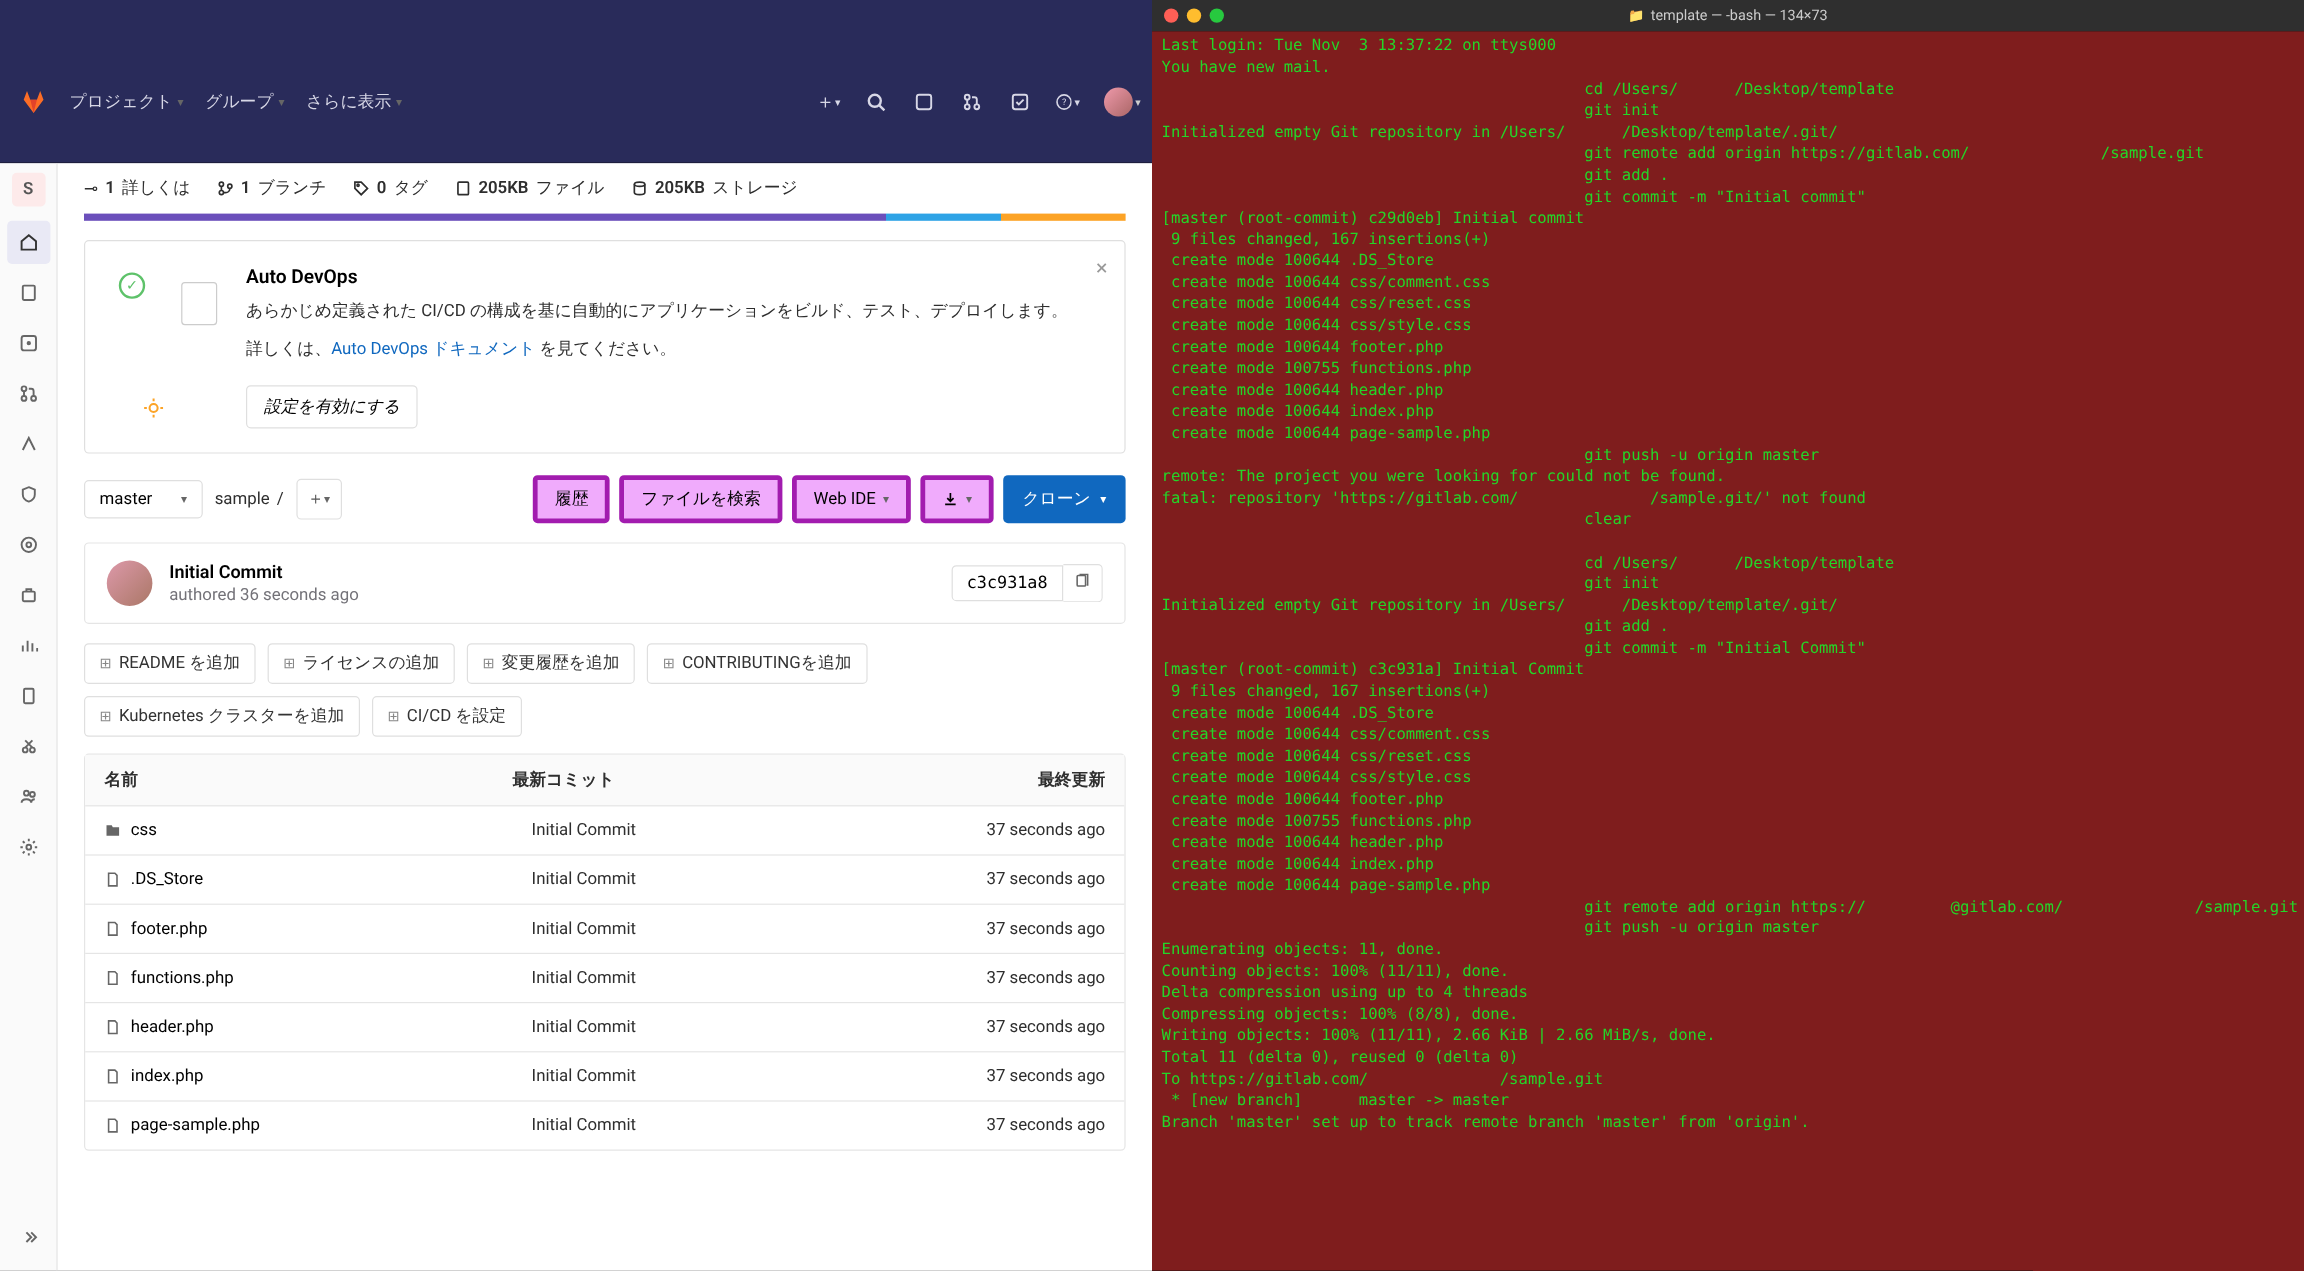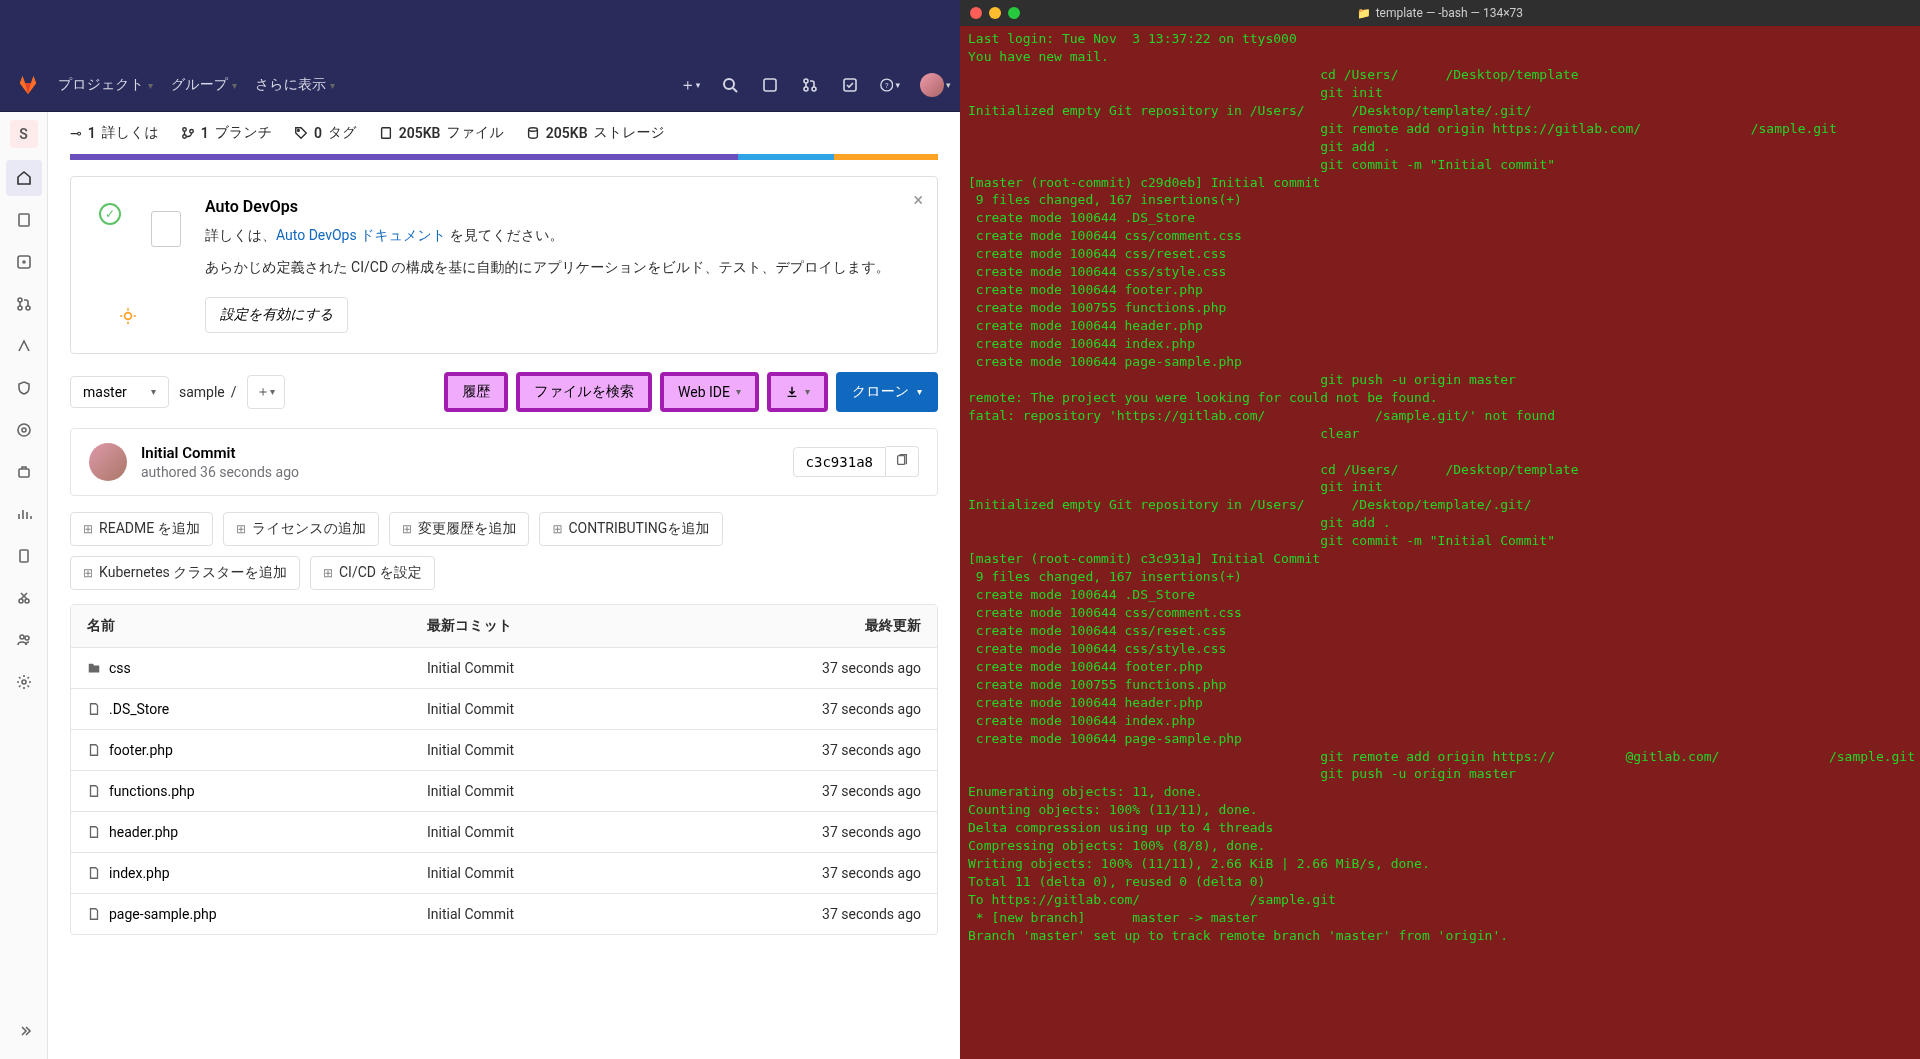--- a/index.html
+++ b/index.html
@@ -1,21 +1,21 @@
 <!DOCTYPE html>
 <html><head>
 <meta charset="utf-8">
 <style>
 * { margin: 0; padding: 0; box-sizing: border-box; font-family: -apple-system, BlinkMacSystemFont, "Segoe UI", Roboto, sans-serif; }
 body { display: flex; width: 1920px; height: 1059px; overflow: hidden; background: #000; }
 .left-pane { width: 960px; height: 100%; background: #fff; display: flex; flex-direction: column; }
 .right-pane { width: 960px; height: 100%; background: #000; display: flex; flex-direction: column; }
 
 
-.gl-topbar { height: 112px; background: #292b5a; border-bottom: 1px solid #1e1e3e; }
+.gl-topbar { height: 136px; background: #292b5a; border-bottom: 1px solid #1e1e3e; }
 .gl-topbar-spacer { height: 58px; }
 .gl-nav { height: 54px; display: flex; align-items: center; padding: 0 16px; justify-content: space-between; }
 .gl-nav-left { display: flex; align-items: center; gap: 18px; }
 .gl-logo { width: 24px; height: 24px; display: flex; align-items: center; justify-content: center; }
 .gl-nav-item { color: #d7d7e6; font-size: 14px; display: flex; align-items: center; gap: 4px; cursor: pointer; }
 .gl-nav-right { display: flex; align-items: center; gap: 20px; }
 .gl-icon-btn { color: #d7d7e6; width: 20px; height: 20px; display: flex; align-items: center; justify-content: center; cursor: pointer; }
 .gl-avatar { width: 24px; height: 24px; border-radius: 50%; background: linear-gradient(135deg,#e9a,#a66); cursor: pointer; display:flex; align-items:center; gap:2px;}
 
 
@@ -61,21 +61,21 @@
 .gl-sha { border:1px solid #dfdfdf; border-radius:4px 0 0 4px; padding:6px 12px; font-size:14px; font-family:monospace; }
 .gl-copy { border:1px solid #dfdfdf; border-left:none; border-radius:0 4px 4px 0; padding:6px 9px; cursor:pointer; font-size:13px; color:#666;}
 
 .gl-chips { margin: 0 22px 14px; display:flex; flex-wrap:wrap; gap:10px; }
 .gl-chip { border:1px solid #dfdfdf; border-radius:4px; padding:7px 12px; font-size:14px; cursor:pointer; display:flex; align-items:center; gap:6px; color:#333;}
 .gl-chip-ic { color:#888; font-size:12px; }
 
 .gl-table { margin: 0 22px; border:1px solid #e5e5e5; border-radius:4px; }
 .gl-th { display:flex; background:#fafafa; border-bottom:1px solid #e5e5e5; font-size:14px; font-weight:600; color:#2e2e2e;}
 .gl-th > div, .gl-tr > div { padding:12px 16px; }
-.gl-tr { display:flex; border-bottom:1px solid #e5e5e5; font-size:14px; align-items:flex-start;}
+.gl-tr { display:flex; border-bottom:1px solid #e5e5e5; font-size:14px; align-items:flex-start;gap:16px;}
 .gl-tr:last-child { border-bottom:none; }
 .c-name { flex: 0 0 340px; display:flex; align-items:center; gap:8px; }
 .c-commit { flex: 1; color:#2e2e2e; }
 .c-date { flex: 0 0 170px; text-align:right; color:#2e2e2e; }
 .file-ic { color:#666; width:14px; display:inline-flex; }
 
 
 .term-titlebar { height: 26px; background:#2f2f2f; display:flex; align-items:center; padding:0 10px; position:relative; }
 .traffic { display:flex; gap:7px; }
 .dot { width:12px; height:12px; border-radius:50%; }
@@ -284,22 +284,22 @@
         <div class="gl-panel-illus">
           <div class="gl-circle">✓</div>
           <div class="gl-doc"></div>
           <svg class="gl-gear" viewBox="0 0 16 16" fill="currentColor">
               <circle cx="8" cy="8" r="3" fill="none" stroke="currentColor" stroke-width="1.5"></circle>
               <path d="M8 1v2M8 13v2M1 8h2M13 8h2" stroke="currentColor" stroke-width="1.5"></path>
             </svg>
         </div>
         <div class="gl-panel-body">
           <h3>Auto DevOps</h3>
+          <p>あらかじめ定義された CI/CD の構成を基に自動的にアプリケーションをビルド、テスト、デプロイします。</p>
           <p><span>詳しくは、</span><a>Auto DevOps ドキュメント</a><span> を見てください。</span></p>
-          <p>あらかじめ定義された CI/CD の構成を基に自動的にアプリケーションをビルド、テスト、デプロイします。</p>
           <button class="gl-panel-btn">設定を有効にする</button>
         </div>
       </div>
 
       <div class="gl-toolbar">
         <div class="gl-select">
             <span>master</span>
             <span class="gl-chev">▾</span>
           </div>
         <span class="gl-crumb"><span>sample</span> /</span>

